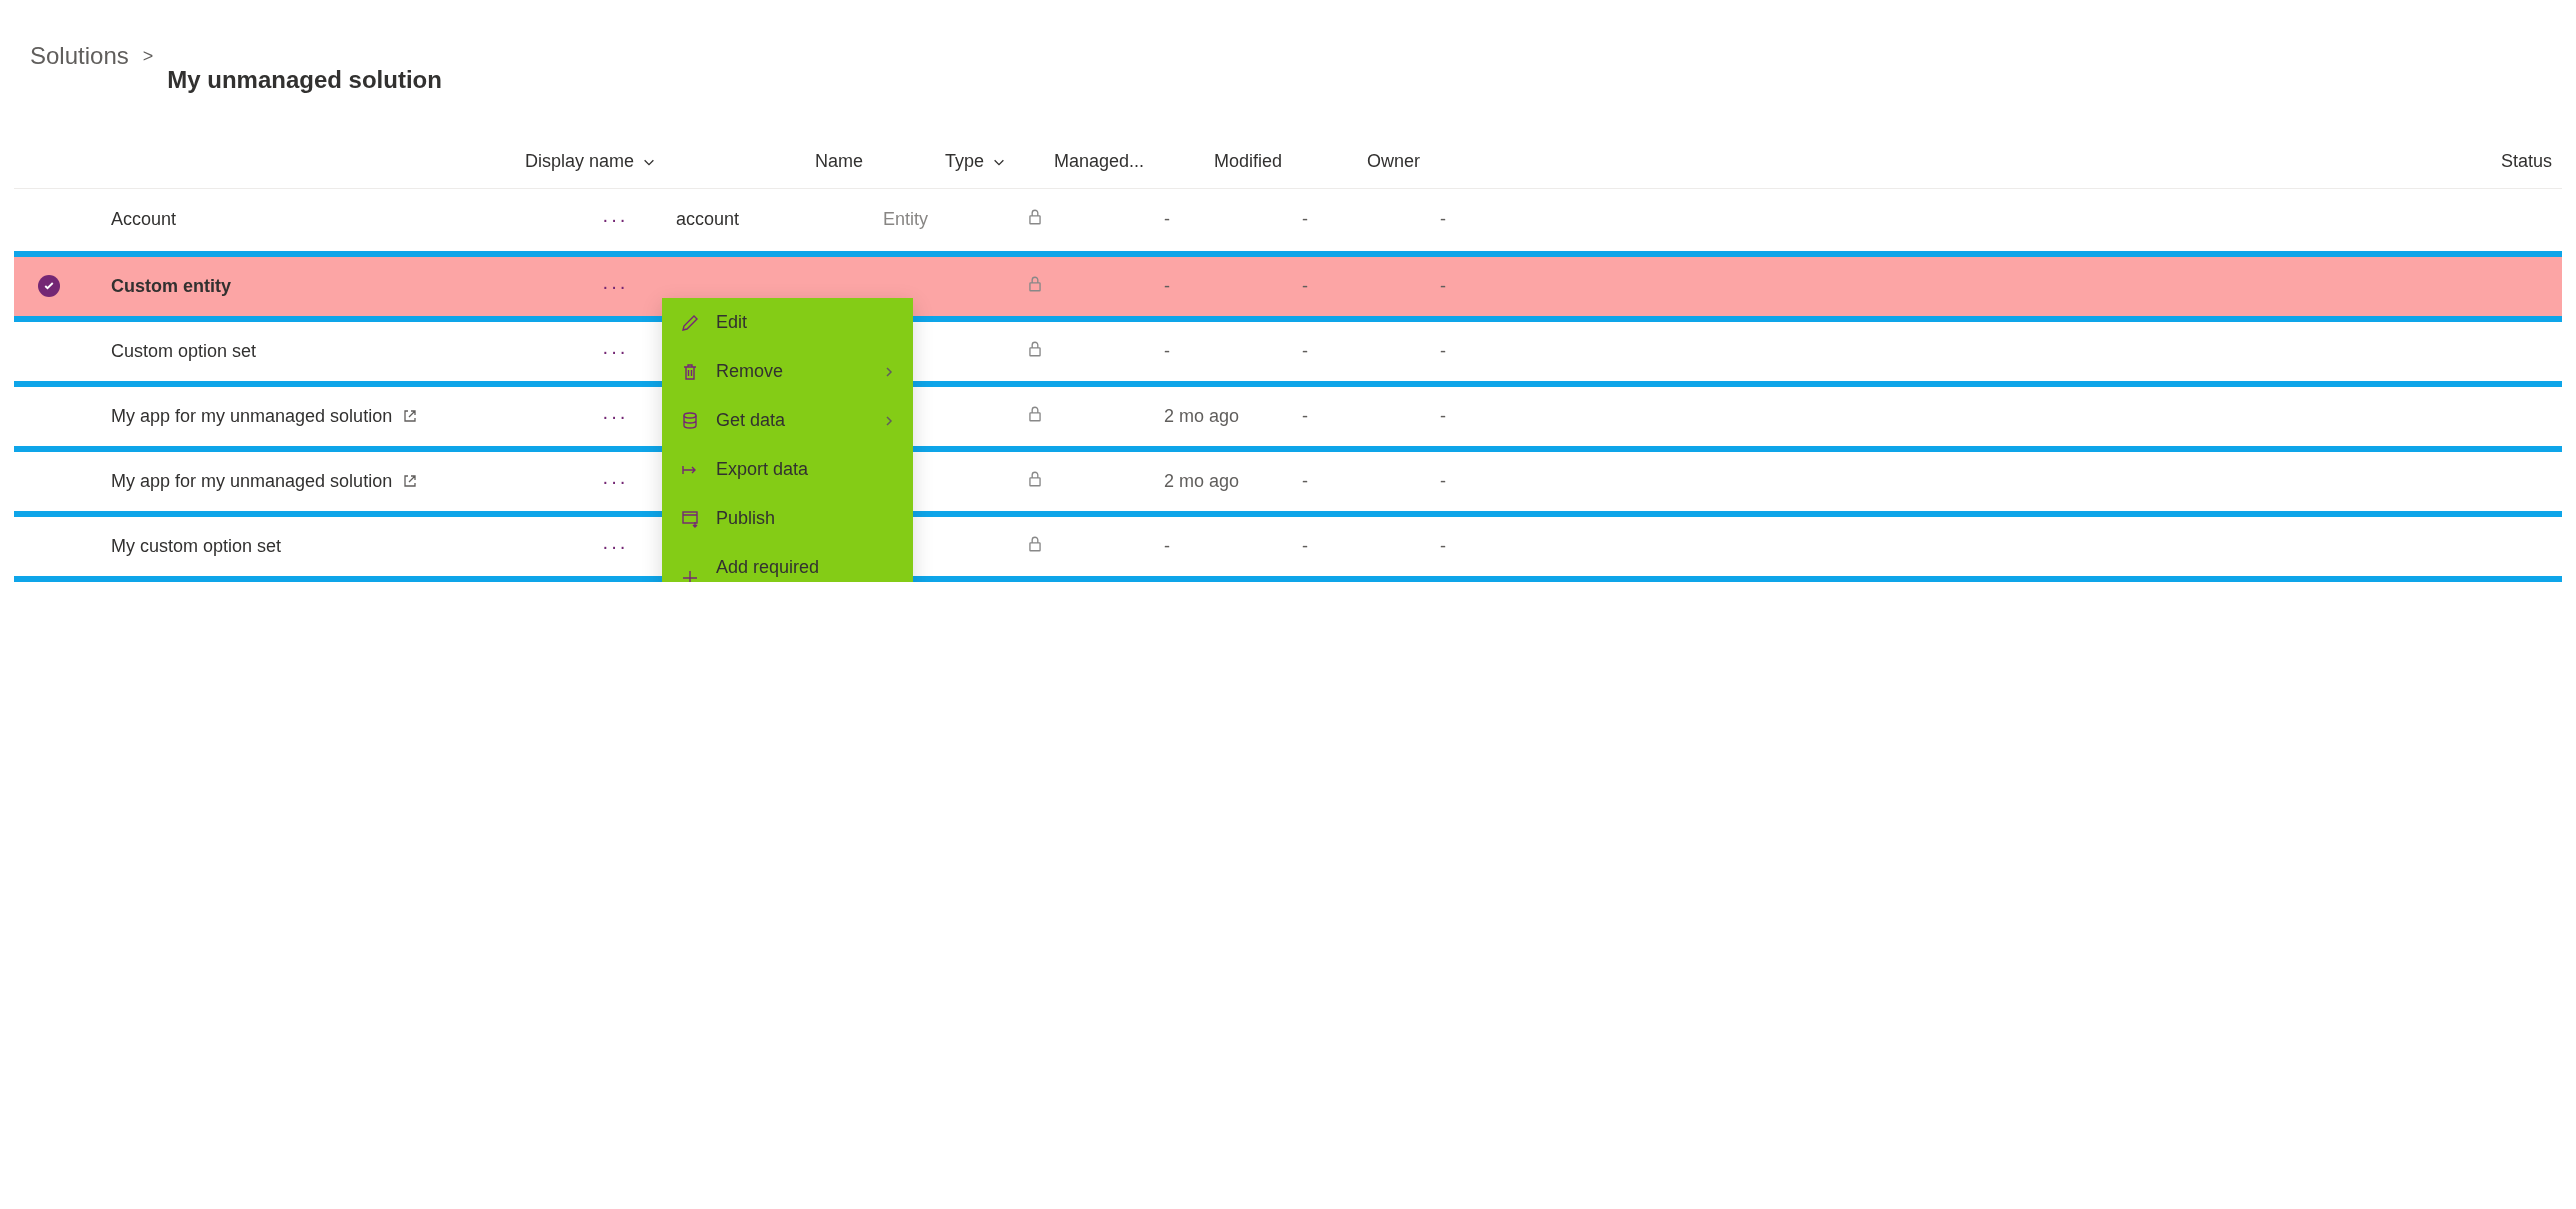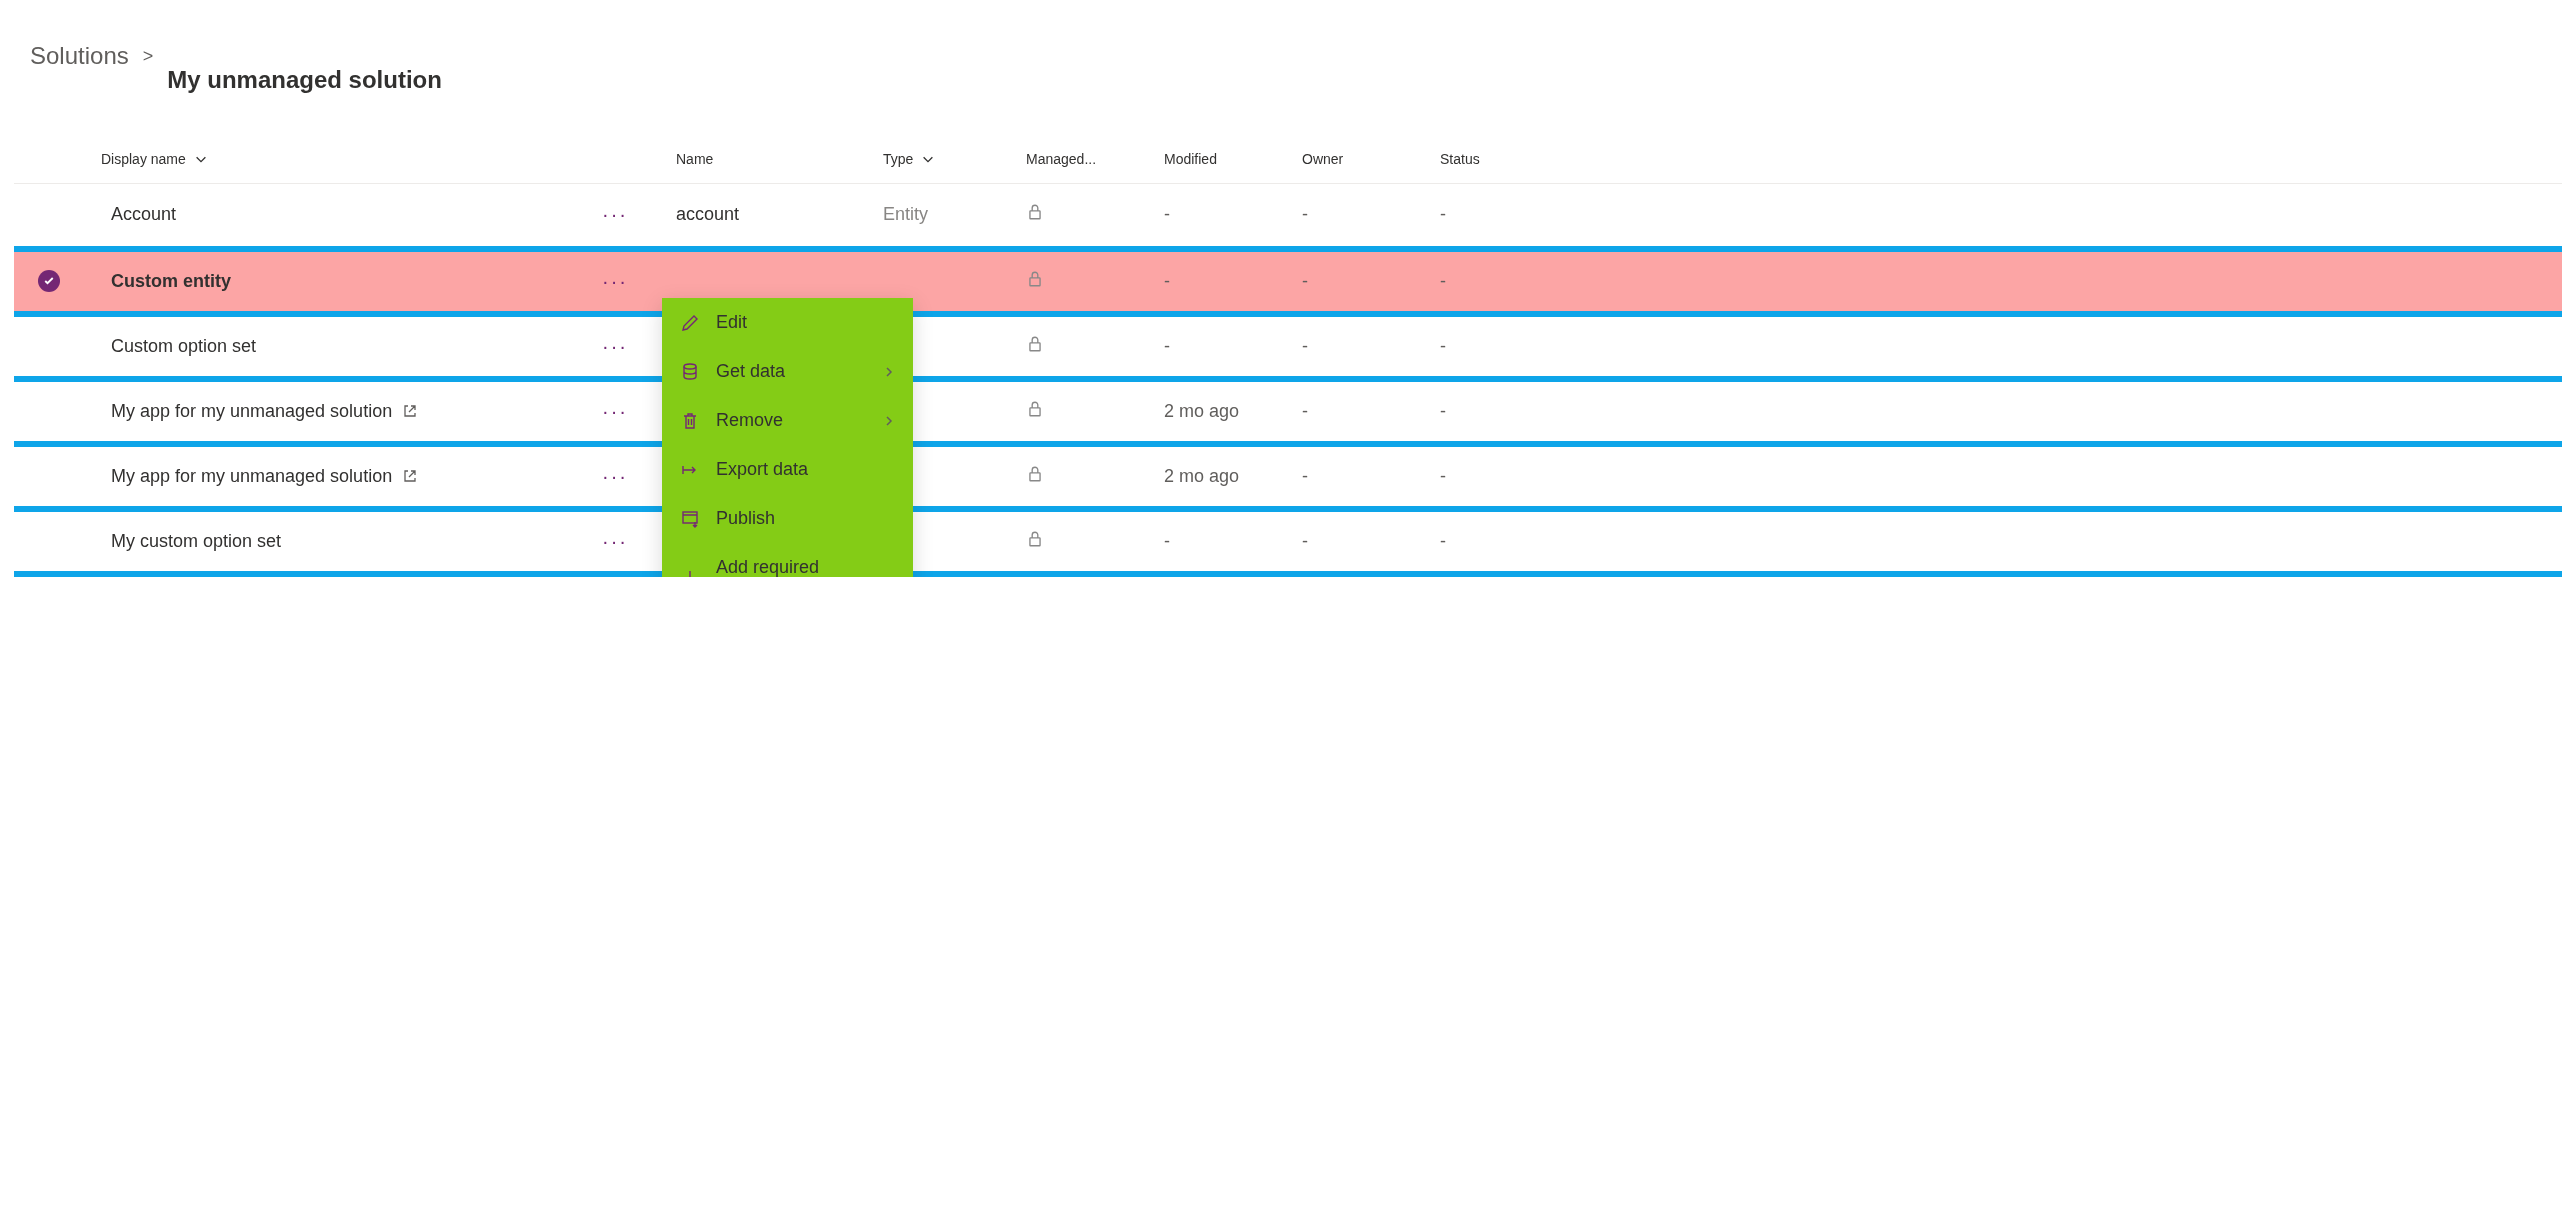--- a/index.html
+++ b/index.html
@@ -35,23 +35,23 @@
     }
     .table-container {
       padding: 0 14px;
       position: relative;
     }
     table {
       width: 100%;
       border-collapse: collapse;
     }
     thead th {
-      text-align: left;
+      text-align: right;
       font-weight: 400;
-      font-size: 14px;
+      font-size: 18px;
       color: #323130;
       padding: 39px 10px 16px 10px;
       border-bottom: 1px solid #edebe9;
     }
     th.col-display { padding-left: 87px; width: 652px; }
     th.col-name { width: 207px; }
     th.col-type { width: 143px; }
     th.col-managed { width: 138px; }
     th.col-modified { width: 138px; }
     th.col-owner { width: 138px; }
@@ -372,43 +372,43 @@
           <svg viewBox="0 0 20 20" fill="none" stroke="#742774" stroke-width="1.4">
             <path d="M14 3l3 3L7 16l-4 1 1-4L14 3z"></path>
           </svg>
         </span>
     <span>Edit</span>
 
   </div>
       <div class="menu-item">
     <span class="menu-icon">
           <svg viewBox="0 0 20 20" fill="none" stroke="#742774" stroke-width="1.4">
+            <path d="M4 5h12M8 5V3h4v2M6 5v12h8V5M8.5 8v6M11.5 8v6"></path>
+          </svg>
+        </span>
+    <span>Remove</span>
+    <svg class="menu-chevron" viewBox="0 0 12 12" fill="none" stroke="currentColor" stroke-width="1.5">
+          <path d="M4 2l4 4-4 4"></path>
+        </svg>
+  </div>
+      <div class="menu-item">
+    <span class="menu-icon">
+          <svg viewBox="0 0 20 20" fill="none" stroke="#742774" stroke-width="1.4">
             <ellipse cx="10" cy="4.5" rx="6" ry="2.5"></ellipse>
             <path d="M4 4.5v5c0 1.4 2.7 2.5 6 2.5s6-1.1 6-2.5v-5M4 9.5v5c0 1.4 2.7 2.5 6 2.5s6-1.1 6-2.5v-5"></path>
           </svg>
         </span>
     <span>Get data</span>
     <svg class="menu-chevron" viewBox="0 0 12 12" fill="none" stroke="currentColor" stroke-width="1.5">
           <path d="M4 2l4 4-4 4"></path>
         </svg>
   </div>
       <div class="menu-item">
     <span class="menu-icon">
           <svg viewBox="0 0 20 20" fill="none" stroke="#742774" stroke-width="1.4">
-            <path d="M4 5h12M8 5V3h4v2M6 5v12h8V5M8.5 8v6M11.5 8v6"></path>
-          </svg>
-        </span>
-    <span>Remove</span>
-    <svg class="menu-chevron" viewBox="0 0 12 12" fill="none" stroke="currentColor" stroke-width="1.5">
-          <path d="M4 2l4 4-4 4"></path>
-        </svg>
-  </div>
-      <div class="menu-item">
-    <span class="menu-icon">
-          <svg viewBox="0 0 20 20" fill="none" stroke="#742774" stroke-width="1.4">
             <path d="M3 10h12M12 7l3 3-3 3M3 6v8"></path>
           </svg>
         </span>
     <span>Export data</span>
 
   </div>
       <div class="menu-item">
     <span class="menu-icon">
           <svg viewBox="0 0 20 20" fill="none" stroke="#742774" stroke-width="1.4">
             <rect x="3" y="3" width="14" height="11"></rect>

